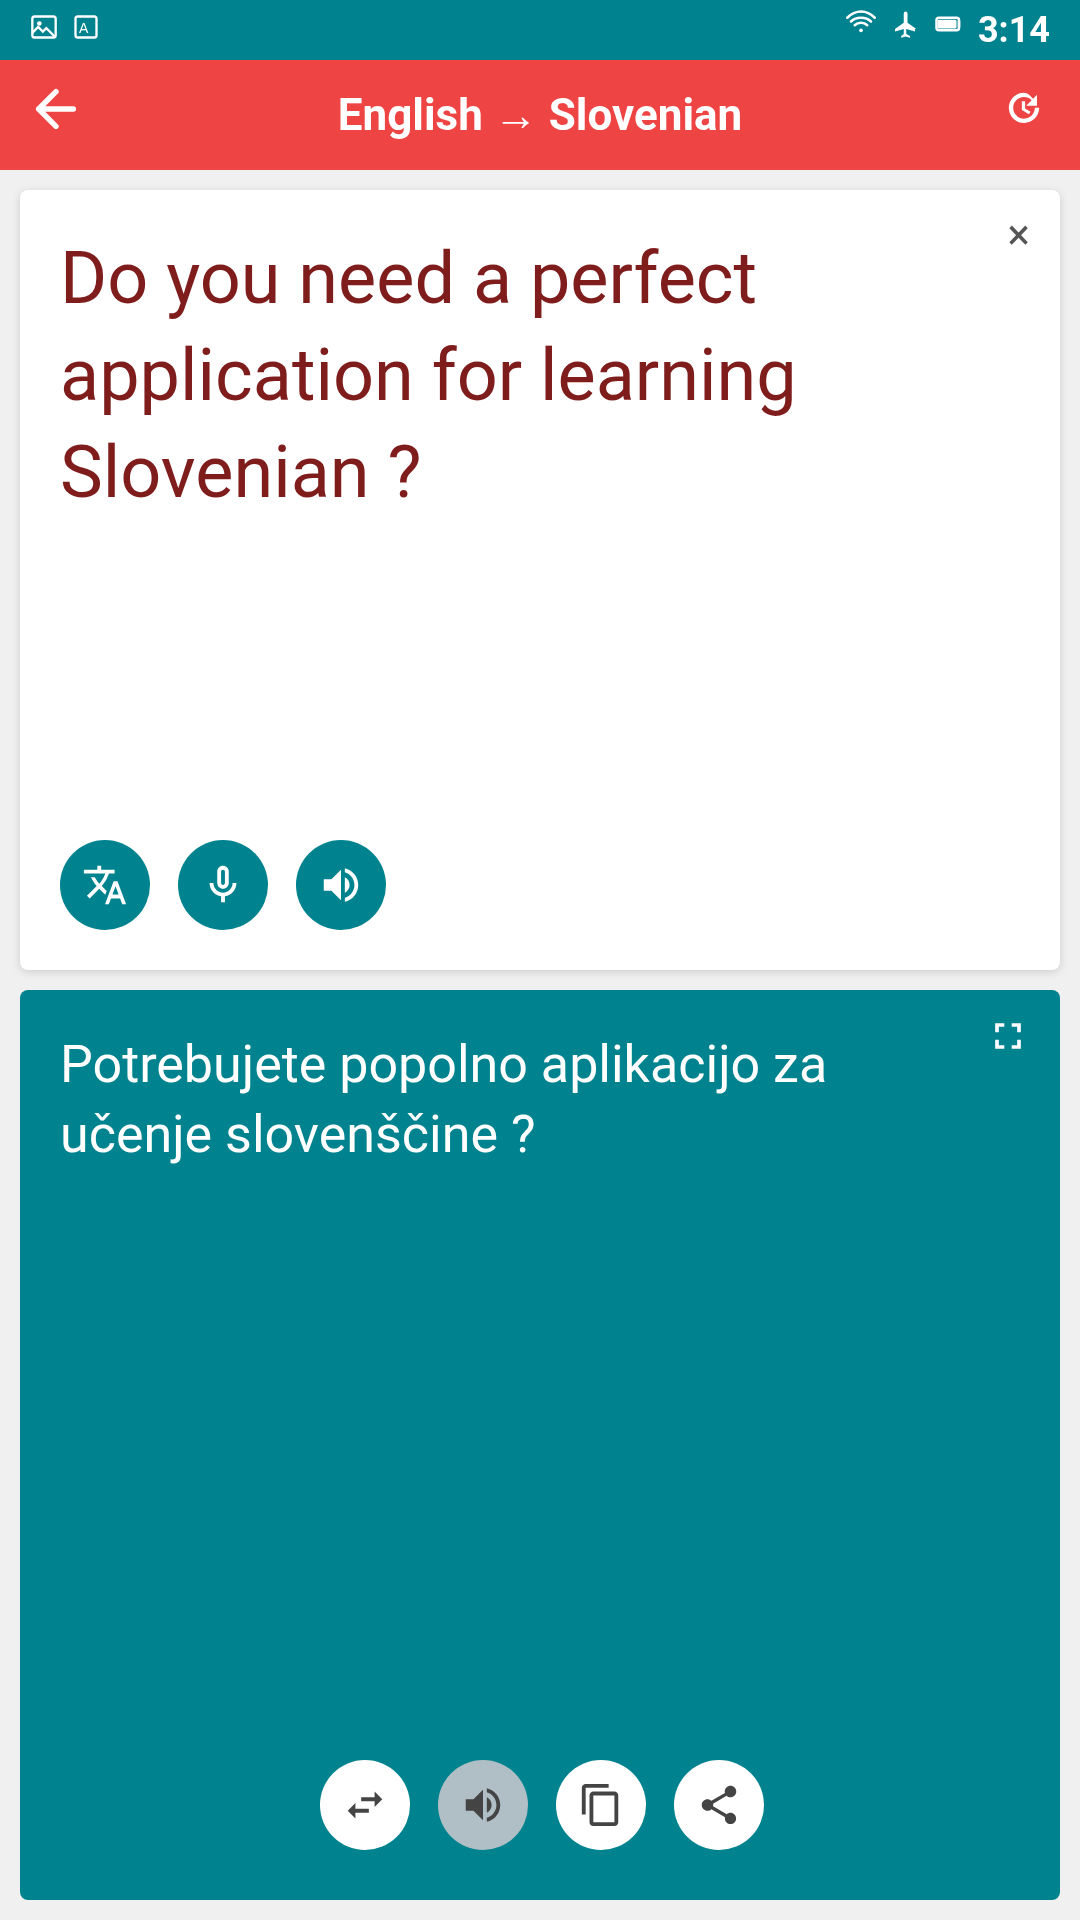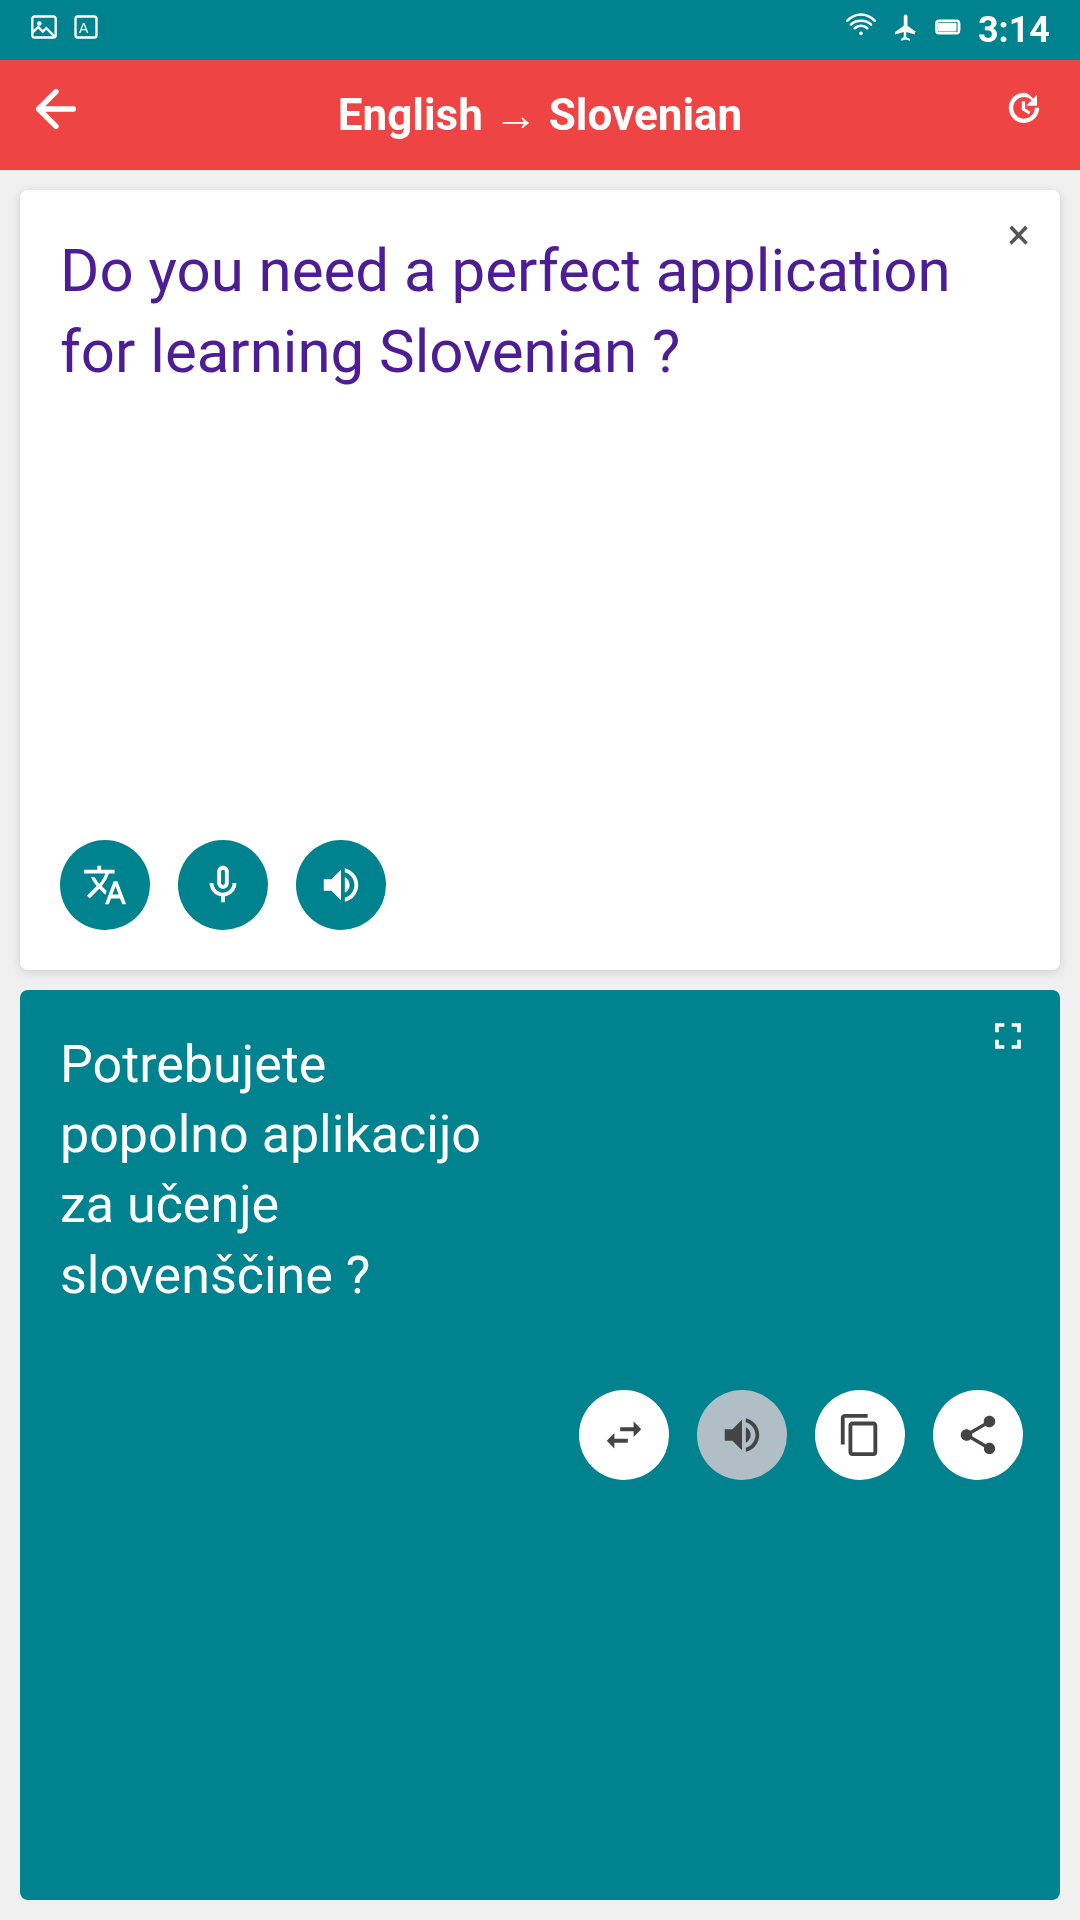--- a/index.html
+++ b/index.html
@@ -24,21 +24,21 @@
       justify-content: space-between;
       padding: 0 30px;
     }
     .status-bar-left {
       display: flex;
       align-items: center;
       gap: 14px;
     }
     .status-bar-right {
       display: flex;
-      align-items: center;
+      align-items: flex-start;
       gap: 14px;
       color: white;
       font-size: 30px;
       font-weight: bold;
     }
     .status-icon {
       color: white;
       font-size: 26px;
     }
 
@@ -98,22 +98,22 @@
       position: absolute;
       top: 24px;
       right: 30px;
       font-size: 42px;
       color: #555;
       cursor: pointer;
       line-height: 1;
     }
 
     .source-text {
-      font-size: 60px;
-      color: #4c1d95;
+      font-size: 72px;
+      color: #7f1d1d;
       line-height: 1.35;
       padding-right: 60px;
       padding-top: 10px;
     }
 
     .source-actions {
       display: flex;
       flex-direction: row;
       gap: 28px;
       align-items: center;
@@ -141,21 +141,21 @@
     }
 
     
     .translation-panel {
       background: #00838f;
       flex: 1;
       margin: 20px 20px 0 20px;
       border-radius: 8px;
       position: relative;
       display: flex;
-      flex-direction: row;
+      flex-direction: column;
       justify-content: space-between;
       padding: 30px 37px 30px 40px;
     }
 
     .expand-btn {
       position: absolute;
       top: 24px;
       right: 30px;
       font-size: 42px;
       color: white;

